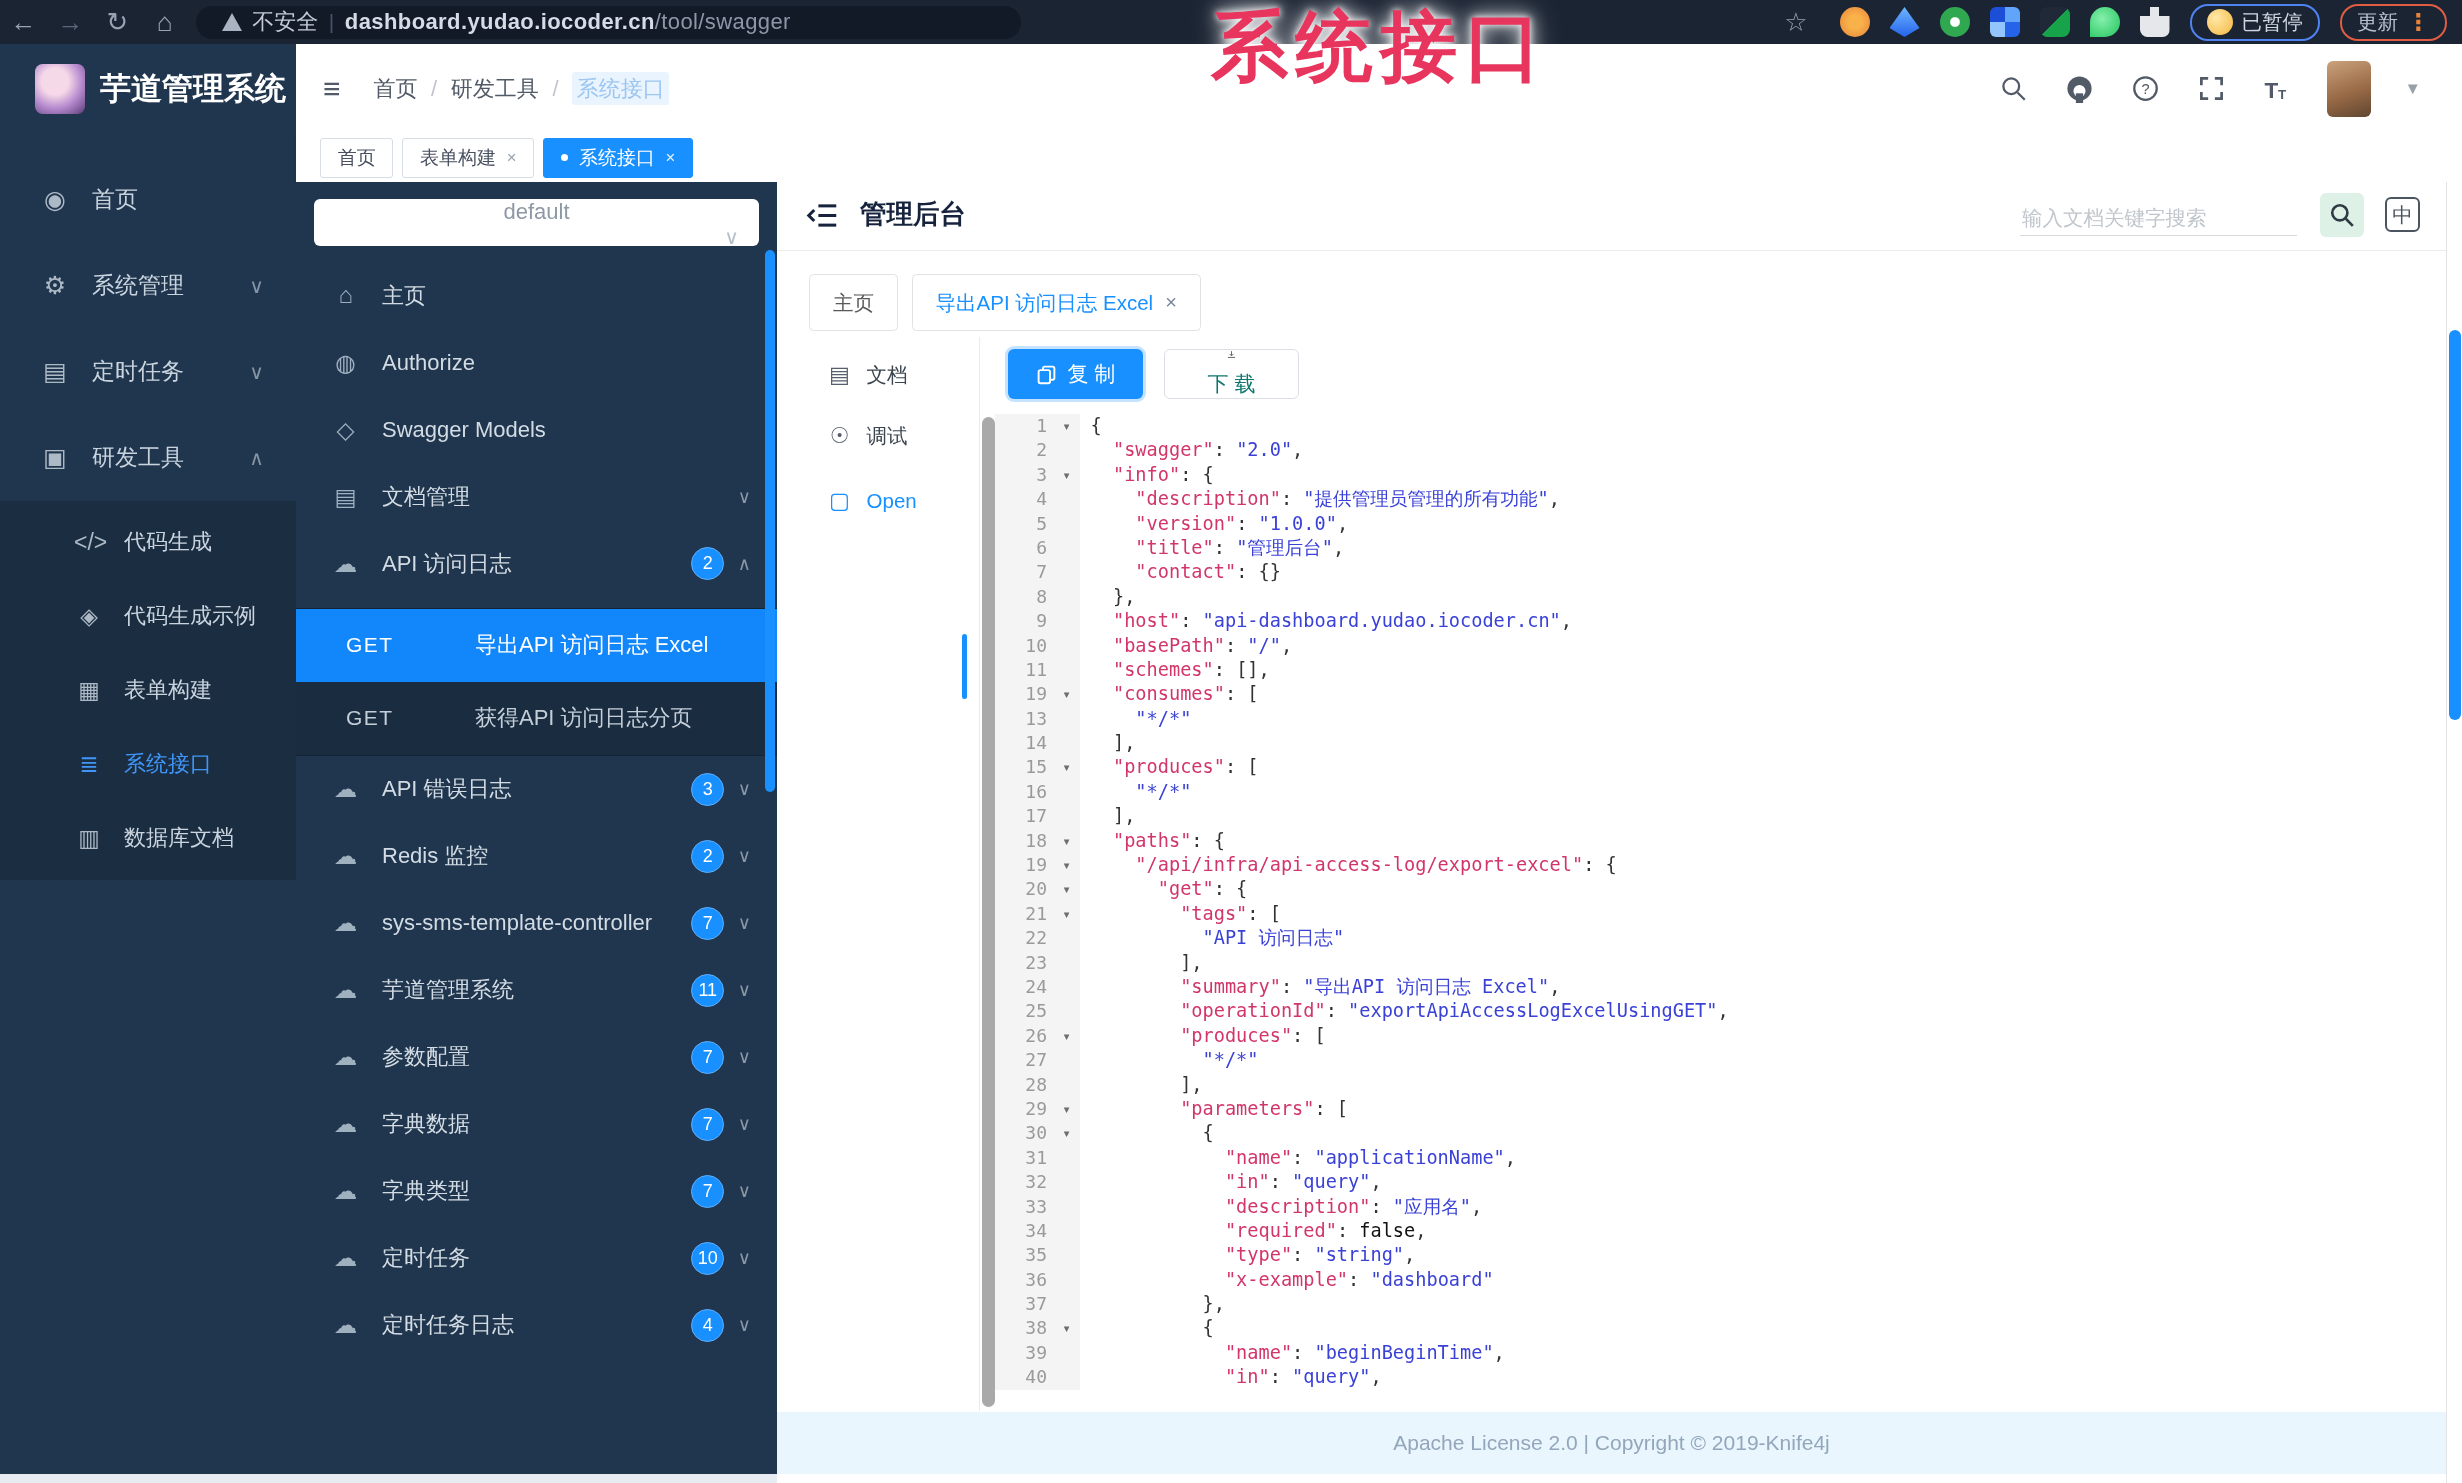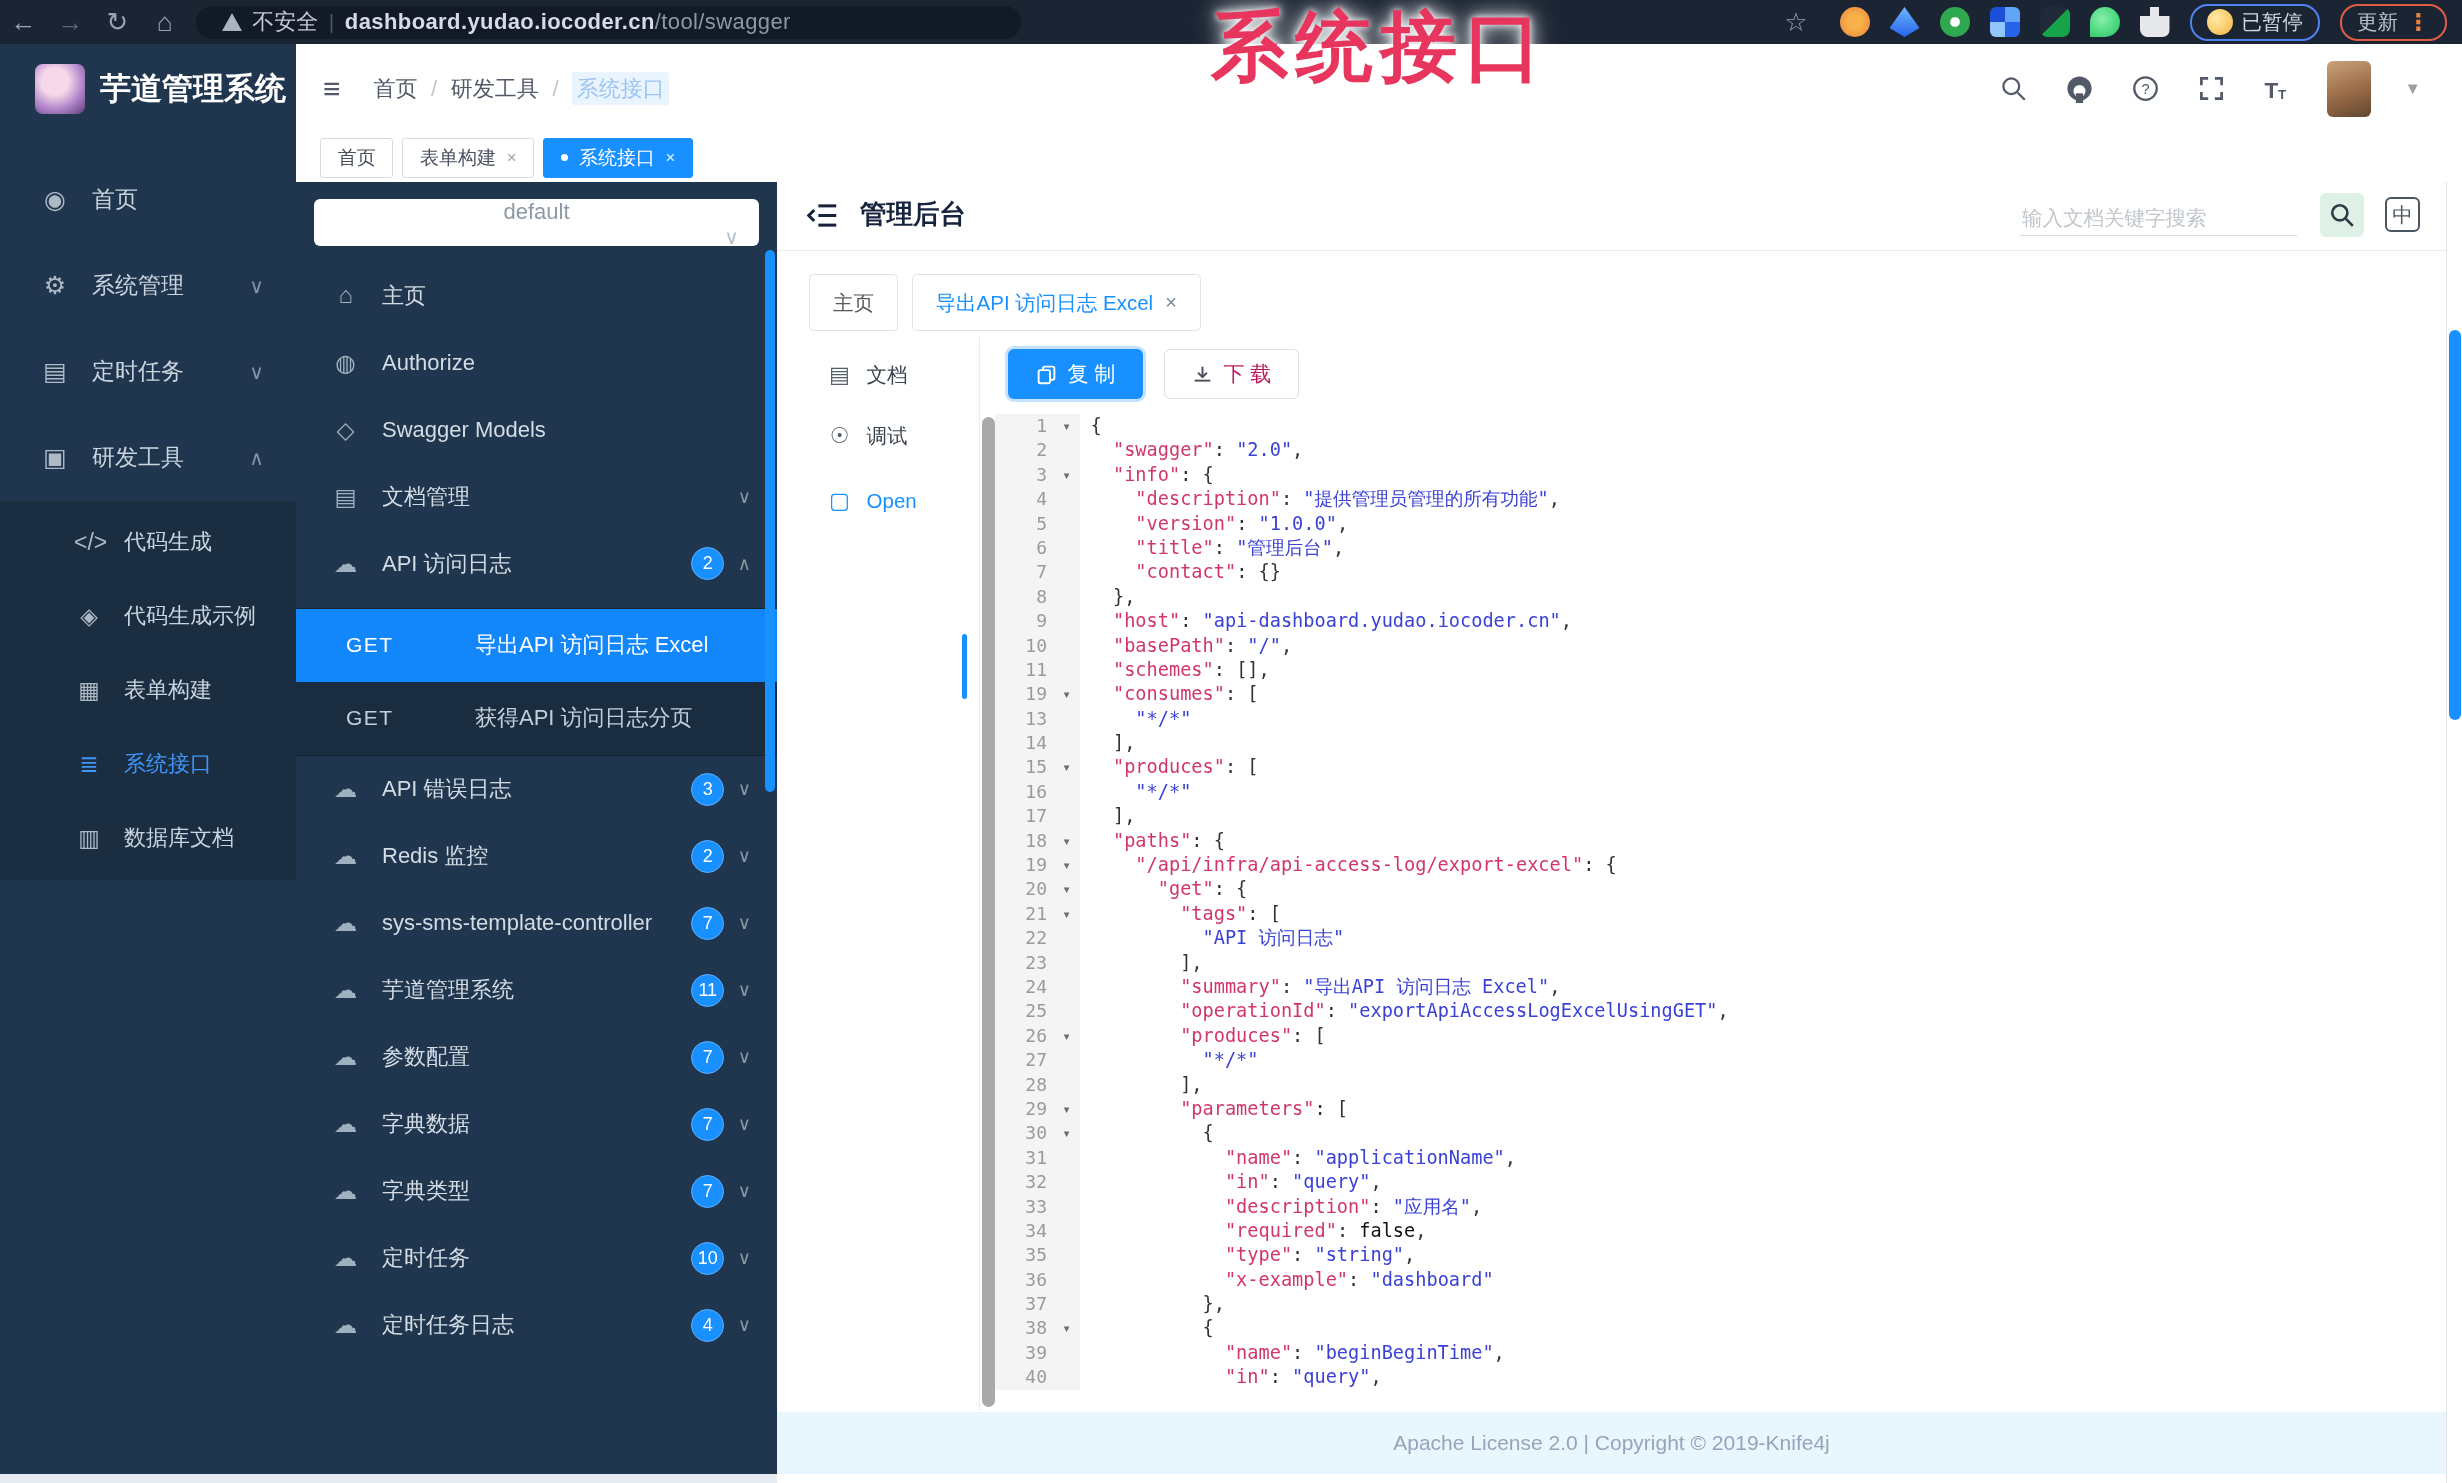--- a/index.html
+++ b/index.html
@@ -105,21 +105,21 @@
   #rail{position:absolute;left:0;top:155px;width:202px;height:1074px;border-right:1.5px solid #ebebeb;}
   .rail-item{position:absolute;left:0;width:201px;height:61px;display:flex;align-items:center;
     padding-left:49px;gap:13.6px;color:#3c4650;font-size:20.5px;box-sizing:border-box;}
   .rail-item .mi{font-size:22px;color:#55606c;width:27px;text-align:center;}
   .rail-item.active{color:#1890ff;}
   .rail-item.active .mi{color:#1890ff;}
   #rail-indicator{position:absolute;right:12px;top:297px;width:5.3px;height:65px;border-radius:3px;background:#1890ff;}
   .btn{position:absolute;top:167px;height:50px;border-radius:6px;font-size:21px;display:flex;
     align-items:center;justify-content:center;gap:10.6px;box-sizing:border-box;}
   #btn-copy{left:231px;width:135px;background:#1890ff;color:#fff;box-shadow:0 0 0 3px rgba(24,144,255,.25);}
-  #btn-download{left:387px;width:135px;background:#fff;border:1.5px solid #dcdfe6;color:#be185d;}
+  #btn-download{left:387px;width:135px;background:#fff;border:1.5px solid #dcdfe6;color:#0f766e;flex-direction:column;}
   
   #editor{position:absolute;left:205px;top:232px;width:1463px;height:998px;overflow:hidden;}
   #editor-scroll{position:absolute;left:0;top:3px;width:13px;height:990px;background:#a9a9a9;border-radius:6.8px;}
   #code-lines{position:absolute;left:13px;top:0;right:0;}
   .cl{display:flex;height:24.4px;line-height:24.4px;font-family:"DejaVu Sans Mono","Liberation Mono",monospace;}
   .ln{width:58px;flex:0 0 auto;text-align:right;padding-right:6px;background:#f4f4f4;color:#9a9a9a;
     font-size:18px;box-sizing:border-box;}
   .fold{width:27px;flex:0 0 auto;background:#f4f4f4;color:#6e6e6e;font-size:14.4px;text-align:center;}
   .codetxt{white-space:pre;padding-left:10.6px;font-size:18.6px;}
   .c-p{color:#333;}

